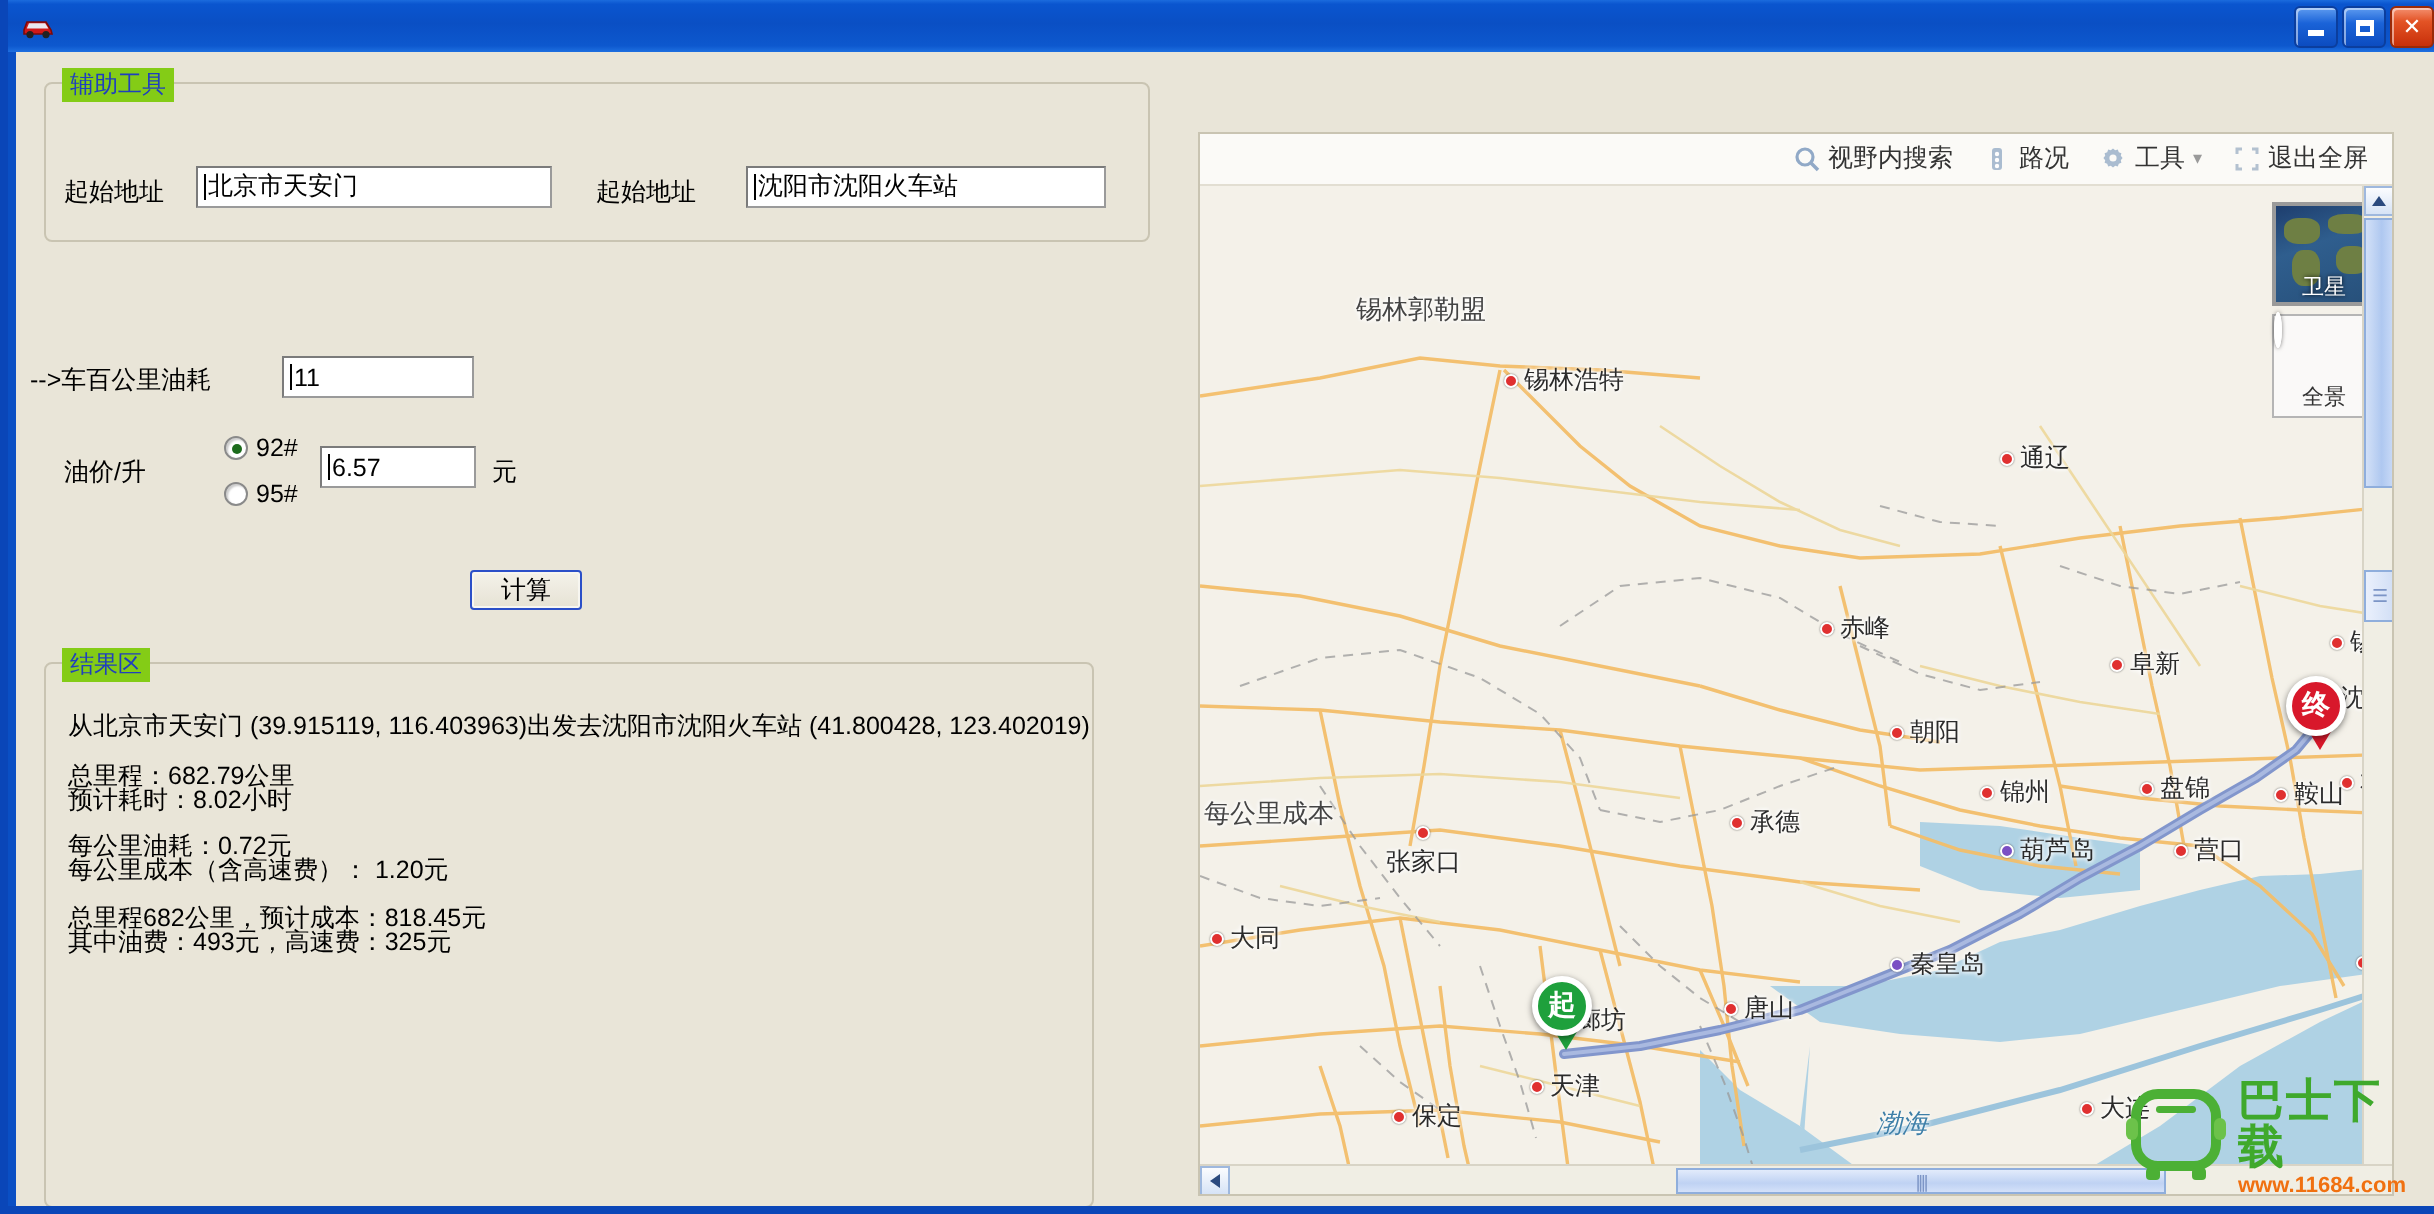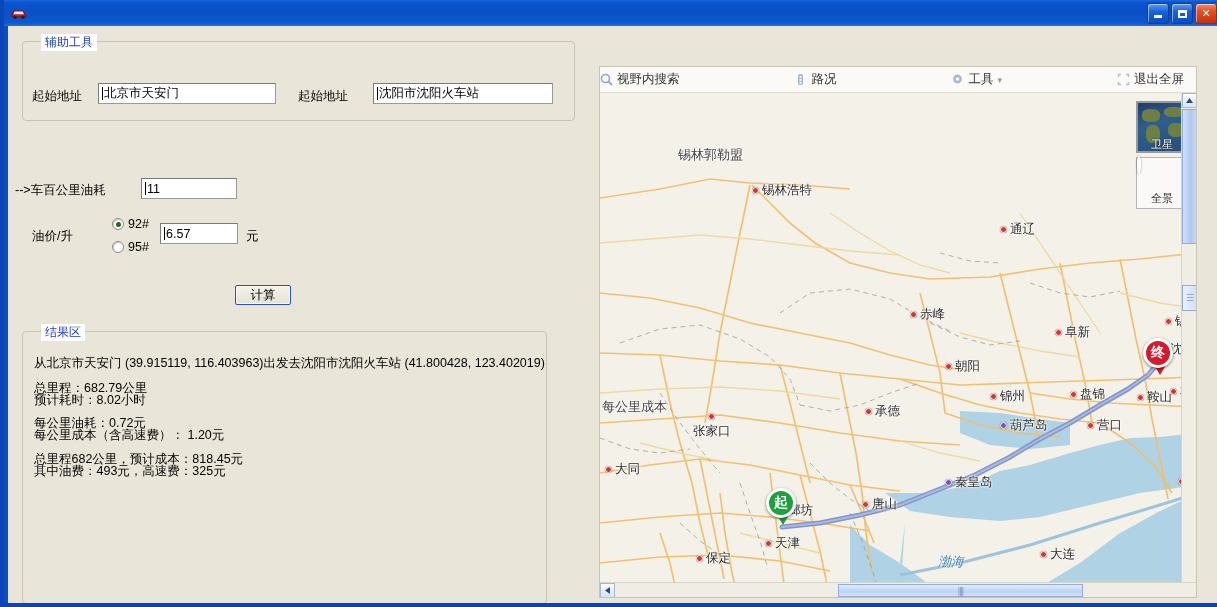--- a/index.html
+++ b/index.html
@@ -38,21 +38,21 @@
   .wb .glyph-max{width:9px;height:8px;border:2px solid #fff;border-top-width:3px;box-sizing:border-box;}
   
   .client{
     position:absolute;left:4px;top:26px;width:1209px;height:577px;background:#E9E5D8;overflow:hidden;
   }
   
   .group{
     position:absolute;border:1px solid #C9C4B2;border-radius:4px;box-sizing:border-box;
   }
   .group-title{
-    position:absolute;top:-8px;left:18px;background:#ffffff;padding:0 4px;
+    position:absolute;top:-8px;left:8px;background:#84cc16;padding:0 4px;
     color:#1F3FBF;font-size:12px;white-space:nowrap;
   }
   .lbl{position:absolute;color:#000;font-size:12.5px;white-space:nowrap;}
   .tbox{
     position:absolute;box-sizing:border-box;background:#fff;
     border:1px solid #9A9A9A;border-top-color:#7B7B7B;border-left-color:#7B7B7B;
     font-size:12.5px;color:#000;padding:2px 3px;
     display:flex;align-items:center;font-family:"Liberation Sans","DejaVu Sans",sans-serif;
   }
   .tbox .caret{display:inline-block;width:1px;height:13px;background:#000;margin-right:1px;}
@@ -75,21 +75,21 @@
   }
   .result-line{position:absolute;color:#000;font-size:12.5px;white-space:nowrap;}
   
   .mapwrap{
     position:absolute;left:591px;top:40px;width:598px;height:532px;overflow:hidden;
     background:#F2EFE8;border:1px solid #C9C4B2;box-sizing:border-box;
   }
   .map-toolbar{
     position:absolute;left:0;top:0;width:100%;height:26px;
     background:#FBFAF7;border-bottom:1px solid #E2DED2;
-    display:flex;align-items:center;justify-content:space-between;gap:16px;padding-right:12px;box-sizing:border-box;
+    display:flex;align-items:center;justify-content:flex-end;gap:16px;padding-right:12px;box-sizing:border-box;
     font-size:12.5px;color:#333;z-index:20;
   }
   .mt-item{display:flex;align-items:center;gap:4px;white-space:nowrap;}
   .mt-ico{width:13px;height:13px;flex:0 0 auto;opacity:.75;}
   .map-canvas{position:absolute;left:0;top:26px;width:100%;height:506px;overflow:hidden;background:#F4F1E9;}
   .city{position:absolute;display:flex;align-items:center;gap:3px;white-space:nowrap;z-index:8;}
   .city .dot{
     width:7px;height:7px;border-radius:50%;background:#E03030;border:1.5px solid #fff;box-sizing:border-box;
     box-shadow:0 0 1px rgba(0,0,0,.6);flex:0 0 auto;
   }
@@ -508,15 +508,31 @@
           <svg width="5" height="7" viewBox="0 0 5 7">
               <path d="M5 0 L5 7 L0 3.5 Z" fill="#2B4A7E"></path>
             </svg>
         </div>
         <div class="hsb-thumb" style="left:238px;width:245px;">
           <span class="grip">||||</span>
         </div>
       </div>
     </div>
 
+    <div class="watermark">
+      <span>
+        <svg width="54" height="54" viewBox="0 0 54 54">
+          <rect x="7" y="6" width="40" height="36" rx="11" fill="none" stroke="#4CB035" stroke-width="5"></rect>
+          <rect x="17" y="12" width="20" height="3.5" rx="1.7" fill="#4CB035"></rect>
+          <rect x="2" y="18" width="6" height="11" rx="3" fill="#6CC24A"></rect>
+          <rect x="46" y="18" width="6" height="11" rx="3" fill="#6CC24A"></rect>
+          <rect x="12" y="43" width="7" height="6" rx="2" fill="#4CB035"></rect>
+          <rect x="35" y="43" width="7" height="6" rx="2" fill="#4CB035"></rect>
+        </svg>
+      </span>
+      <span class="wm-text">
+        <span class="wm-main">巴士下载</span>
+        <span class="wm-url">www.11684.com</span>
+      </span>
+    </div>
 
   </div>
 </div>
 
 </body></html>

